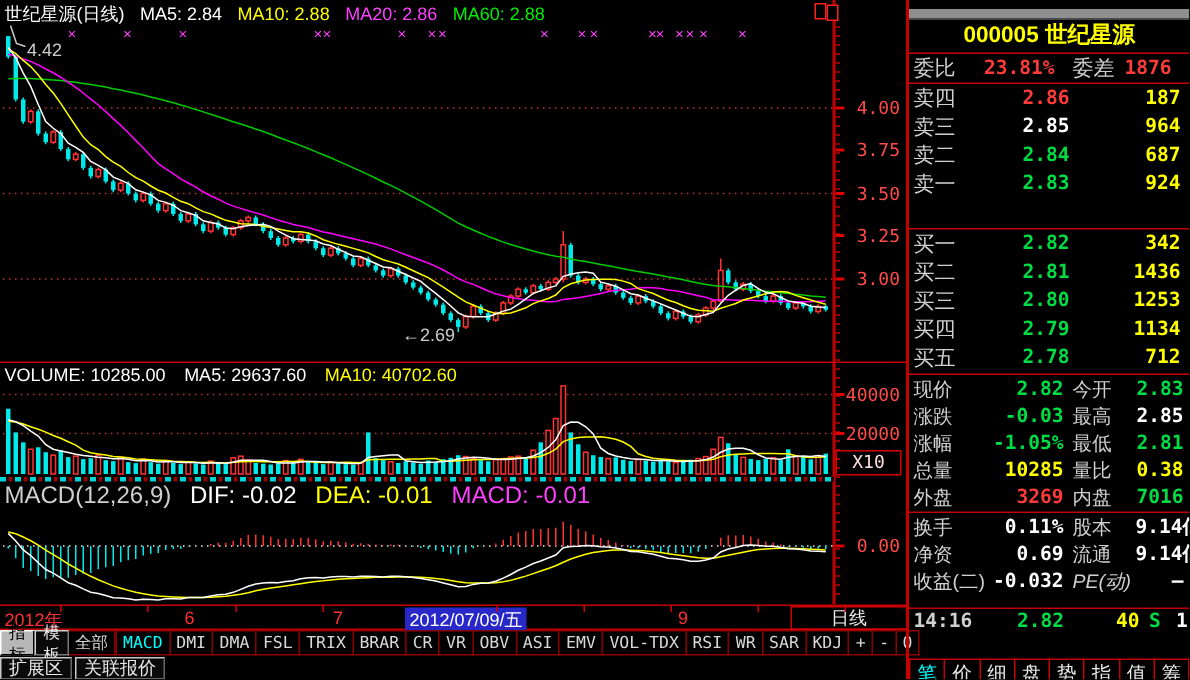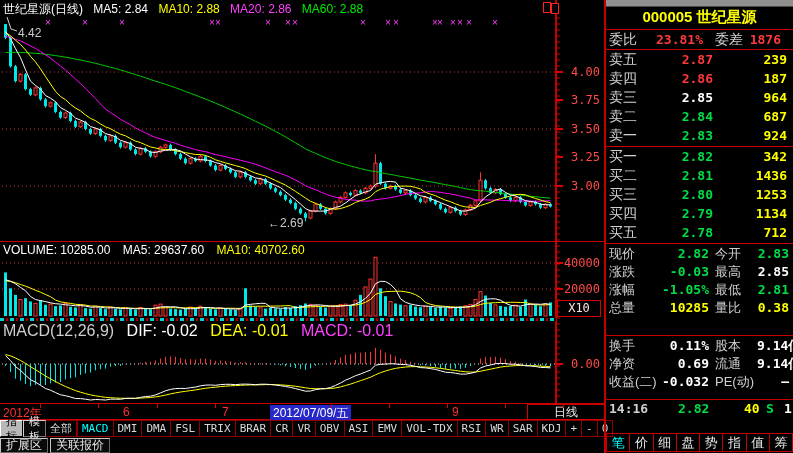--- a/index.html
+++ b/index.html
@@ -50,21 +50,21 @@
   .btn3d.dark{background:#0a0a0a;color:#e8e8e8;border:1px solid #777;border-top-color:#cfcfcf;border-left-color:#cfcfcf;}
   .ind-spacer{flex:1;border-bottom:1px solid #8e0000;}
   .pm-cell{width:18px;justify-content:center;}
 
   
   #bot-row{position:absolute;left:0;top:438px;width:605px;height:15px;display:flex;background:#000;}
   .bot-btn{border:1px solid #666;border-top-color:#c8c8c8;border-left-color:#c8c8c8;color:#e8e8e8;
     font-size:12px;display:flex;align-items:center;padding:0 5px;margin-right:2px;background:#0a0a0a;white-space:nowrap;}
 
   
-  #panel{position:absolute;left:606px;top:0;width:187px;height:325px;background:#000;}
+  #panel{position:absolute;left:606px;top:6px;width:187px;height:325px;background:#000;}
   #panel .phline{position:absolute;left:0;width:187px;height:1px;background:#c40000;}
   #gray-strip{position:absolute;left:0;top:0;width:187px;height:6px;background:#8f8f8f;border-bottom:1px solid #4a4a4a;}
   #qtitle{position:absolute;left:0;top:8px;width:187px;text-align:center;color:#ffff00;
     font-size:15px;font-weight:bold;white-space:nowrap;}
   .qrow{display:grid;grid-template-columns:42px 62px 1fr;height:19px;line-height:19px;
     font-size:14px;padding:0 6px 0 3px;}
   .qrow .ql{color:#d0d0d0;}
   .qrow .qp,.qrow .qv{text-align:right;font-weight:bold;font-family:"DejaVu Sans Mono",monospace;font-size:13px;}
   #weibi{position:absolute;left:0;top:31px;width:187px;display:grid;grid-template-columns:32px 62px 40px 1fr;
     font-size:14px;line-height:17px;padding:0 12px 0 3px;box-sizing:border-box;}
@@ -746,25 +746,20 @@
     <div class="phline" style="top:29px"></div>
     <div id="weibi">
       <span class="lab">委比</span>
       <span class="val red">23.81%</span>
       <span class="lab" style="text-align:right">委差</span>
       <span class="val red">1876</span>
     </div>
     <div class="phline" style="top:49px"></div>
     <div id="asks">
         <div class="qrow">
-          <span class="ql">卖五</span>
-          <span class="qp red">2.87</span>
-          <span class="qv yellow">239</span>
-        </div>
-        <div class="qrow">
           <span class="ql">卖四</span>
           <span class="qp red">2.86</span>
           <span class="qv yellow">187</span>
         </div>
         <div class="qrow">
           <span class="ql">卖三</span>
           <span class="qp white">2.85</span>
           <span class="qv yellow">964</span>
         </div>
         <div class="qrow">
@@ -825,39 +820,45 @@
           <span class="val green">-1.05%</span>
           <span class="lab" style="padding-left: 6px;">最低</span>
           <span class="val green">2.81</span>
         </div>
         <div class="irow">
           <span class="lab">总量</span>
           <span class="val yellow">10285</span>
           <span class="lab" style="padding-left: 6px;">量比</span>
           <span class="val yellow">0.38</span>
         </div>
+        <div class="irow">
+          <span class="lab">外盘</span>
+          <span class="val red">3269</span>
+          <span class="lab" style="padding-left: 6px;">内盘</span>
+          <span class="val green">7016</span>
+        </div>
       </div>
     <div class="phline" style="top:335px"></div>
     <div id="info2">
         <div class="irow">
           <span class="lab">换手</span>
           <span class="val white">0.11%</span>
           <span class="lab" style="padding-left: 6px;">股本</span>
           <span class="val white">9.14亿</span>
         </div>
         <div class="irow">
           <span class="lab">净资</span>
           <span class="val white">0.69</span>
           <span class="lab" style="padding-left: 6px;">流通</span>
           <span class="val white">9.14亿</span>
         </div>
         <div class="irow">
           <span class="lab">收益(二)</span>
           <span class="val white">-0.032</span>
-          <span class="lab" style="padding-left: 6px;">PE(动)</span>
+          <span class="lab" style="padding-left: 6px; font-style: italic;">PE(动)</span>
           <span class="val white">–</span>
         </div>
       </div>
     <div class="phline" style="top:399px"></div>
     <div id="ticker">
       <span class="gray" style="left:3px">14:16</span>
       <span class="green" style="left:72px">2.82</span>
       <span class="yellow" style="left:138px">40</span>
       <span class="green" style="left:160px">S</span>
       <span class="white" style="left:178px">1</span>

